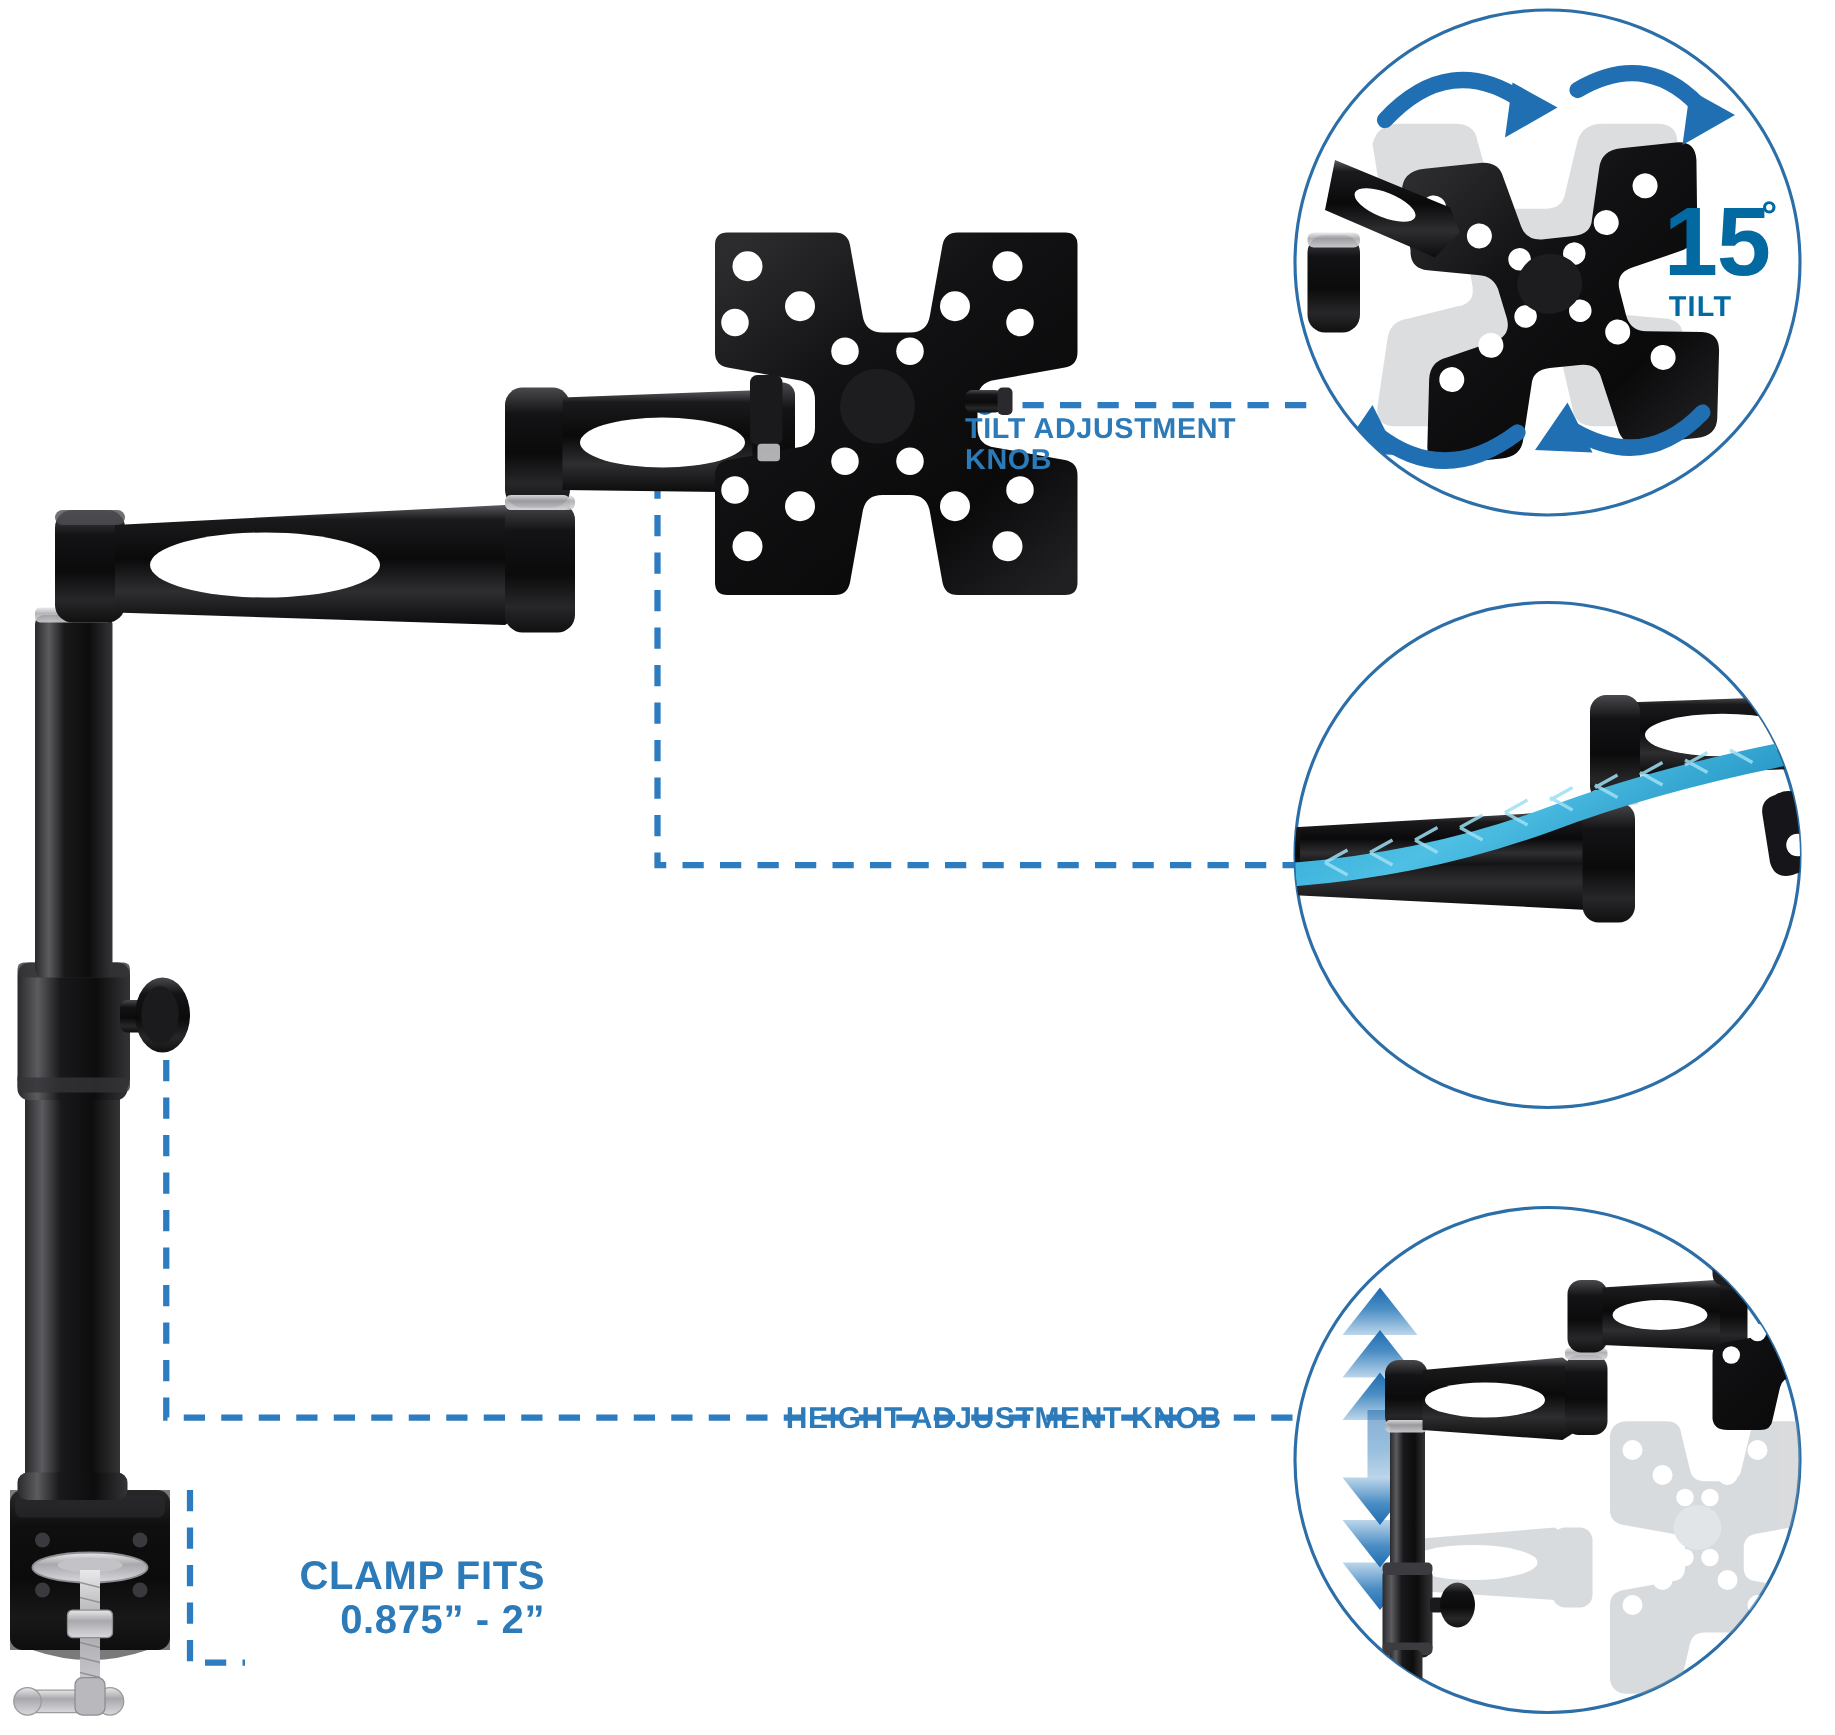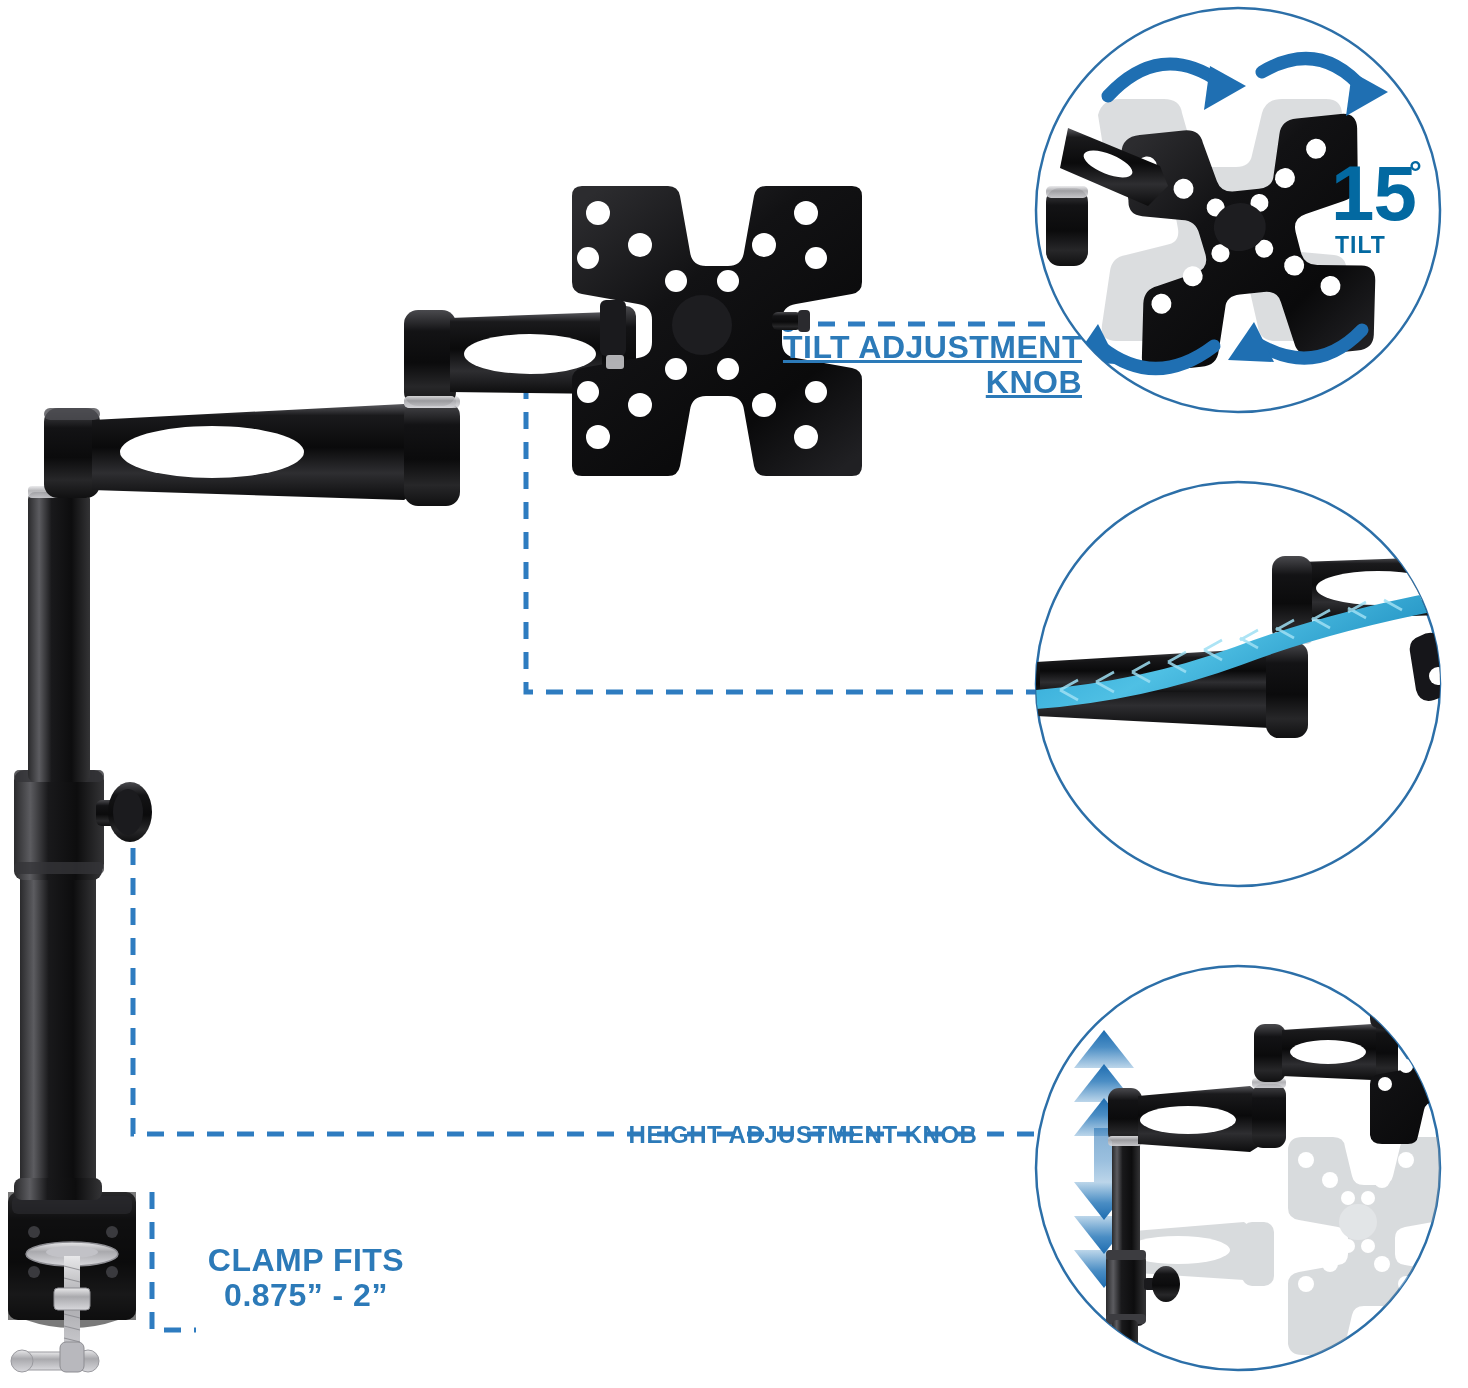--- a/index.html
+++ b/index.html
@@ -30,44 +30,43 @@
     font-weight: bold;
     letter-spacing: 0.5px;
     line-height: 1.08;
     white-space: pre-line;
     -webkit-font-smoothing: antialiased;
   }
   #tilt-label {
     left: 772px;
     top: 330px;
     width: 310px;
-    font-size: 32px;
-    text-align: right;
-    text-decoration: underline;
+    font-size: 23px;
+    text-align: left;
   }
   #cable-label {
     left: 572px;
     top: 682px;
     width: 470px;
     font-size: 31px;
     text-align: left;
   }
   #height-label {
     left: 558px;
     top: 1122px;
     width: 490px;
     font-size: 24px;
     text-align: center;
   }
   #clamp-label {
     left: 176px;
     top: 1243px;
     width: 260px;
     font-size: 32px;
-    text-align: center;
+    text-align: right;
   }
   #tilt-badge {
     position: absolute;
     left: 1331px;
     top: 158px;
     width: 120px;
     color: #0369a1;
     text-align: left;
   }
   #tilt-badge .deg-row {

